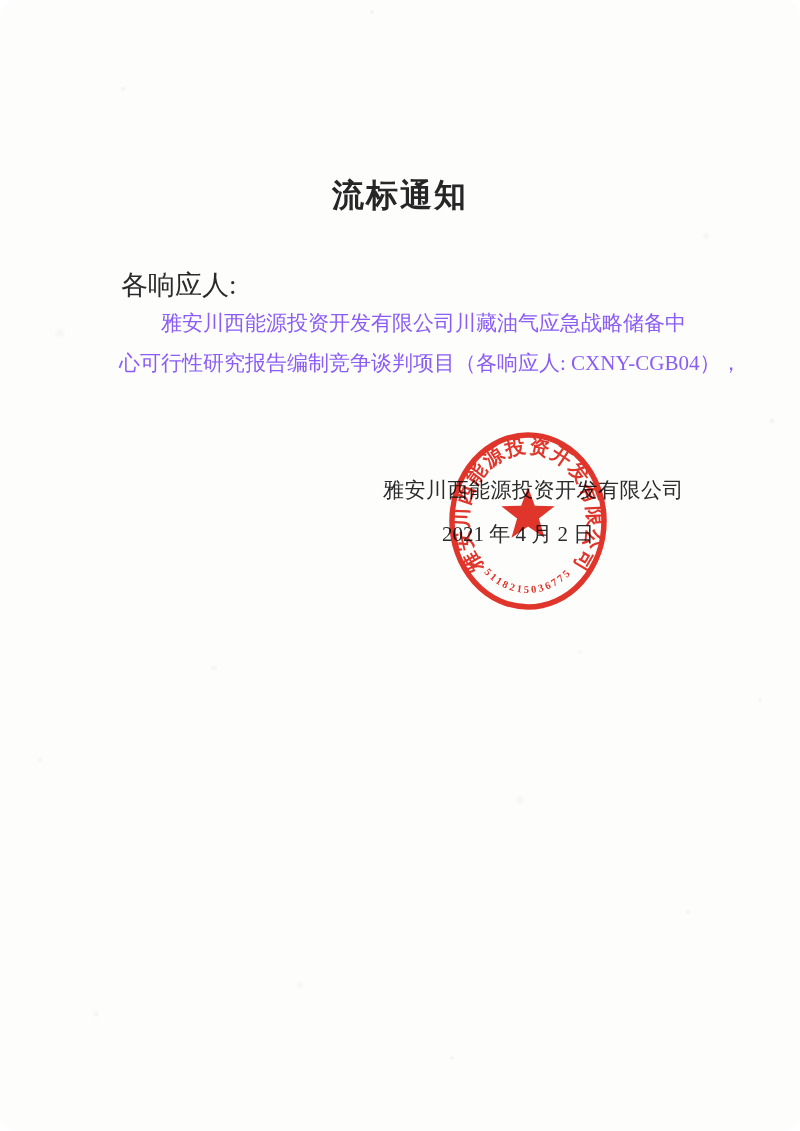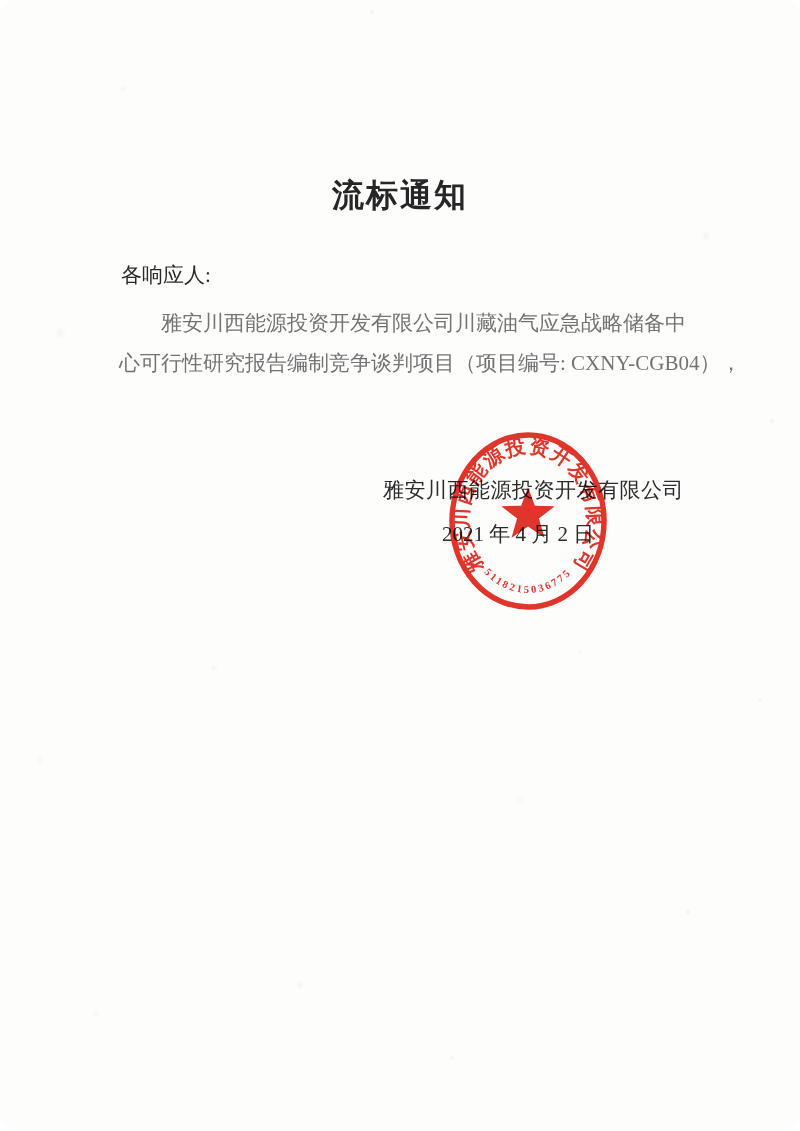--- a/index.html
+++ b/index.html
@@ -44,32 +44,32 @@
     left: 0;
     width: 800px;
     text-align: center;
     font-size: 32px;
     font-weight: bold;
     letter-spacing: 2px;
     color: #262626;
   }
   .salutation {
     position: absolute;
-    top: 261px;
+    top: 267px;
     left: 121px;
-    font-size: 21px;
+    font-size: 27px;
     color: #2b2b2b;
   }
   .body-text {
     position: absolute;
     top: 303px;
     left: 119px;
     width: 575px;
     font-size: 21px;
-    color: #737373;
+    color: #8b5cf6;
   }
   .body-line {
     height: 40px;
     line-height: 40px;
     white-space: nowrap;
   }
   .body-line.indent { text-indent: 42px; }
   .sig-company {
     position: absolute;
     top: 476px;
@@ -112,21 +112,21 @@
 
 <div class="page">
   <div class="noise"></div>
 
   <h1 class="title">流标通知</h1>
 
   <div class="salutation">各响应人:</div>
 
   <div class="body-text">
     <div class="body-line indent">雅安川西能源投资开发有限公司川藏油气应急战略储备中</div>
-    <div class="body-line">心可行性研究报告编制竞争谈判项目（项目编号: CXNY-CGB04），</div>
+    <div class="body-line">心可行性研究报告编制竞争谈判项目（各响应人: CXNY-CGB04），</div>
   </div>
 
   <div class="sig-company">雅安川西能源投资开发有限公司</div>
   <div class="sig-date">2021 年 4 月 2 日</div>
 
   <svg class="stamp" viewBox="0 0 176 194" xmlns="http://www.w3.org/2000/svg">
     <defs>
       <path id="ringPath" d="M 88 163 A 60 68 0 1 1 88 27 A 60 68 0 1 1 88 163" fill="none"></path>
       <path id="serialPath" d="M 25 95 A 63 72 0 0 0 151 95" fill="none"></path>
     </defs>

